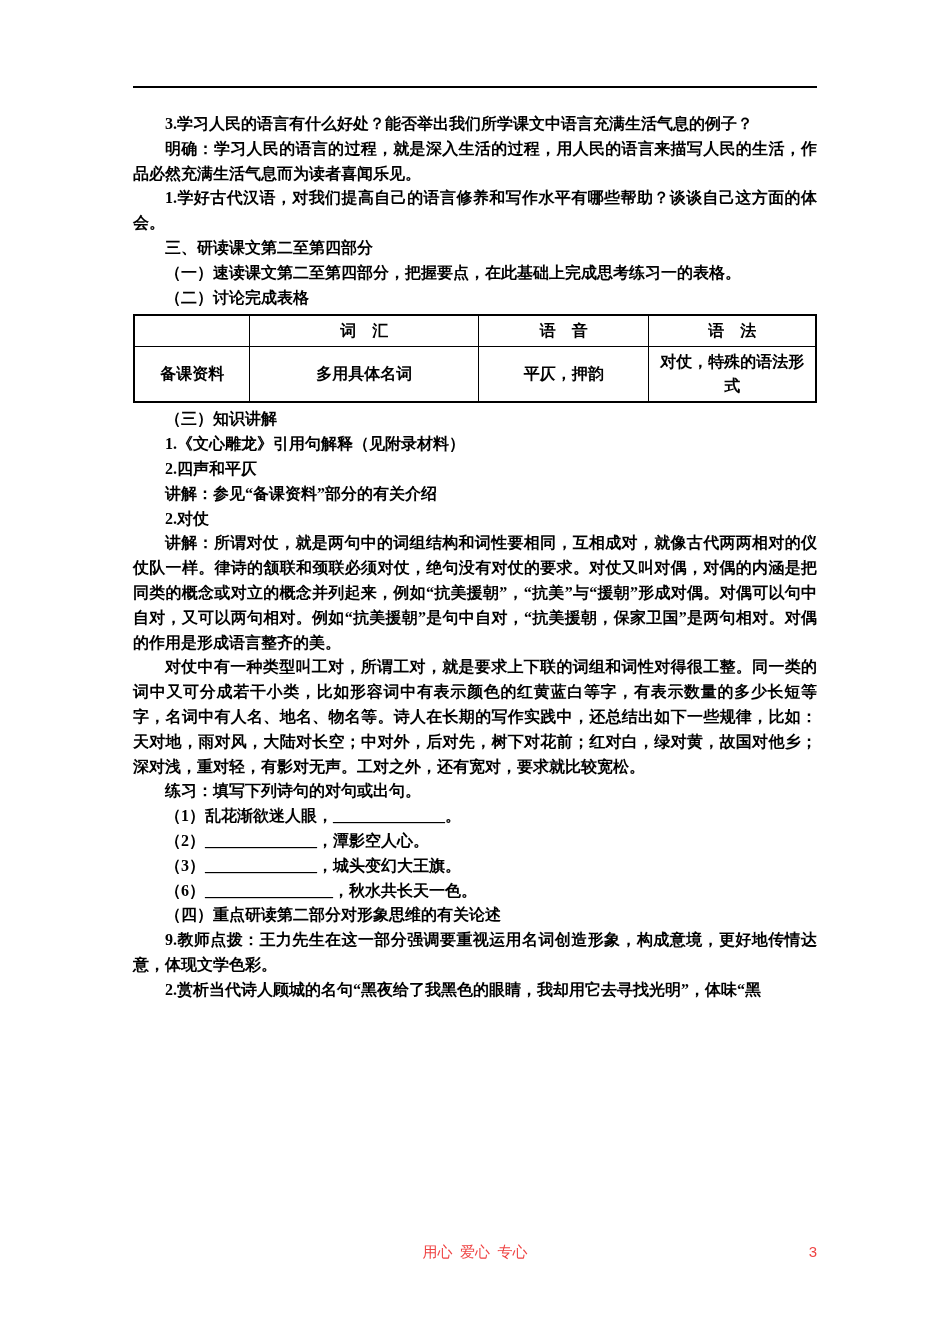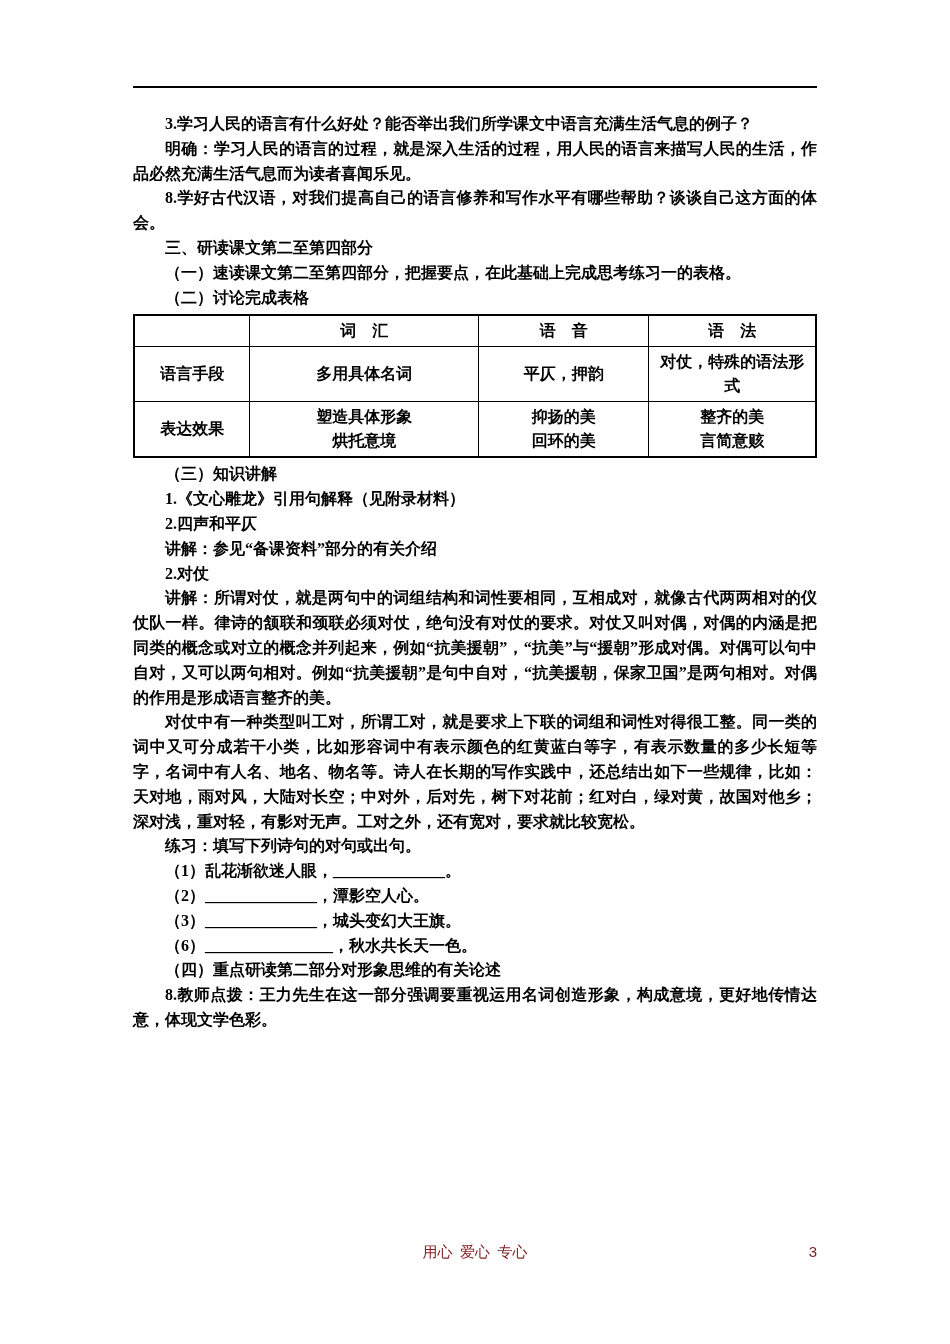--- a/index.html
+++ b/index.html
@@ -48,21 +48,21 @@
     font-weight:bold;
     line-height:24px;
   }
   table.summary { border:2.5px solid #000000; }
   .footer {
     position:absolute;
     left:133px; top:1243px;
     width:684px;
     font-size:15px;
     font-weight:normal;
-    color:#7f1d1d;
+    color:#ef4444;
     text-align:center;
   }
   .footer .motto { white-space:pre; }
   .footer .pagenum {
     position:absolute;
     right:0; top:0;
     font-family:"Liberation Sans","DejaVu Sans",sans-serif;
     font-size:15px;
   }
 </style>
@@ -75,21 +75,21 @@
 
   <div class="content">
 
     <div>
 
         <p class="para">3.学习人民的语言有什么好处？能否举出我们所学课文中语言充满生活气息的例子？</p>
 
         <p class="para">明确：学习人民的语言的过程，就是深入生活的过程，用人民的语言来描写人民的生活，作品必然充满生活气息而为读者喜闻乐见。</p>
 
 
-        <p class="para">8.学好古代汉语，对我们提高自己的语言修养和写作水平有哪些帮助？谈谈自己这方面的体会。</p>
+        <p class="para">1.学好古代汉语，对我们提高自己的语言修养和写作水平有哪些帮助？谈谈自己这方面的体会。</p>
 
 
         <p class="para">三、研读课文第二至第四部分</p>
 
         <p class="para">（一）速读课文第二至第四部分，把握要点，在此基础上完成思考练习一的表格。</p>
 
         <p class="para">（二）讨论完成表格</p>
       </div>
 
     <table class="summary">
@@ -103,47 +103,32 @@
         <tr>
           <th></th>
           <th>词　汇</th>
           <th>语　音</th>
           <th>语　法</th>
         </tr>
       </thead>
       <tbody>
 
           <tr>
-            <td>语言手段</td>
+            <td>备课资料</td>
             <td>
               <div>多用具体名词</div>
             </td>
             <td>
               <div>平仄，押韵</div>
             </td>
             <td>
               <div>对仗，特殊的语法形式</div>
             </td>
           </tr>
 
-          <tr>
-            <td>表达效果</td>
-            <td>
-              <div>塑造具体形象</div>
-              <div>烘托意境</div>
-            </td>
-            <td>
-              <div>抑扬的美</div>
-              <div>回环的美</div>
-            </td>
-            <td>
-              <div>整齐的美</div>
-              <div>言简意赅</div>
-            </td>
-          </tr>
         </tbody>
     </table>
 
     <div>
 
         <p class="para">（三）知识讲解</p>
 
         <p class="para">1.《文心雕龙》引用句解释（见附录材料）</p>
 
         <p class="para">2.四声和平仄</p>
@@ -163,22 +148,23 @@
         <p class="para">（2）______________，潭影空人心。</p>
 
         <p class="para">（3）______________，城头变幻大王旗。</p>
 
 
 
         <p class="para">（6）________________，秋水共长天一色。</p>
 
         <p class="para">（四）重点研读第二部分对形象思维的有关论述</p>
 
-        <p class="para">8.教师点拨：王力先生在这一部分强调要重视运用名词创造形象，构成意境，更好地传情达意，体现文学色彩。</p>
+        <p class="para">9.教师点拨：王力先生在这一部分强调要重视运用名词创造形象，构成意境，更好地传情达意，体现文学色彩。</p>
 
+        <p class="para">2.赏析当代诗人顾城的名句“黑夜给了我黑色的眼睛，我却用它去寻找光明”，体味“黑</p>
       </div>
 
   </div>
 
   <div class="footer">
     <span class="motto">用心  爱心  专心</span>
     <span class="pagenum">3</span>
   </div>
 
 </div>

